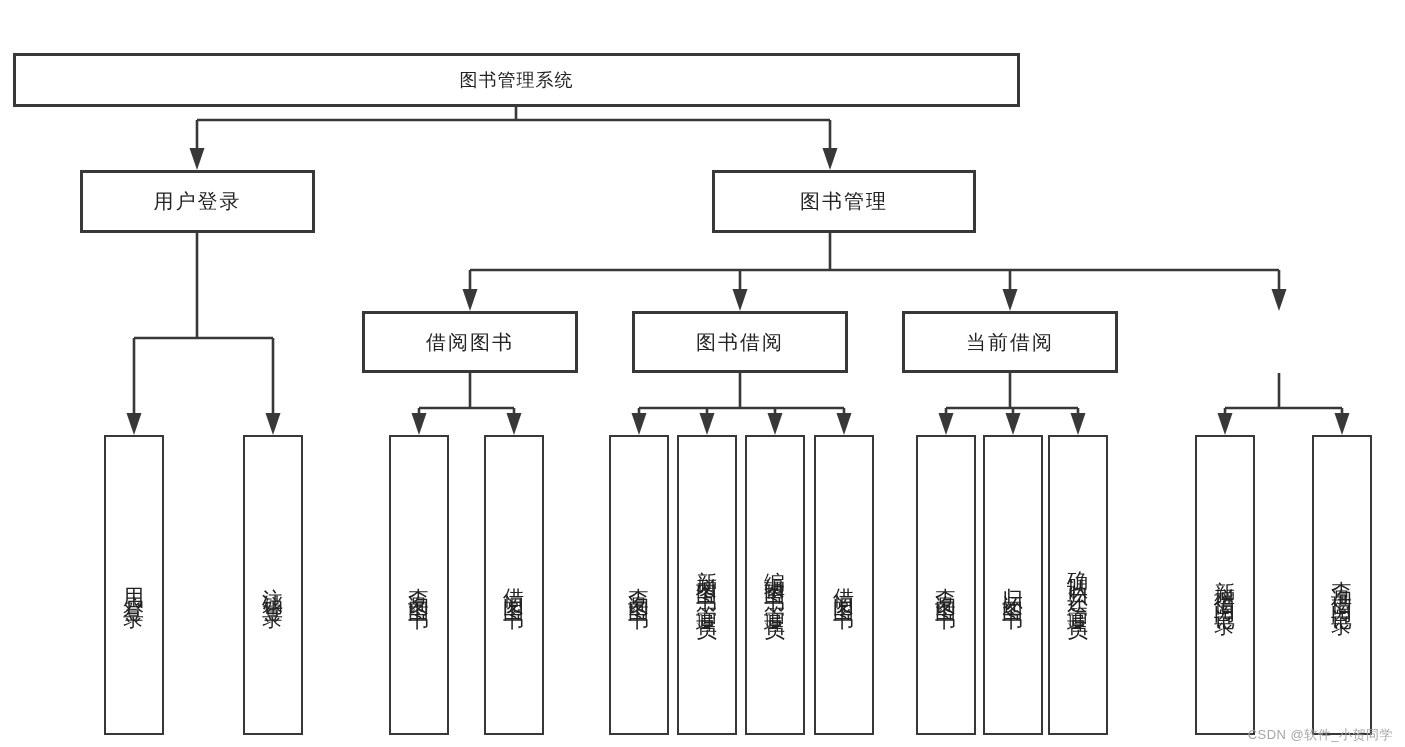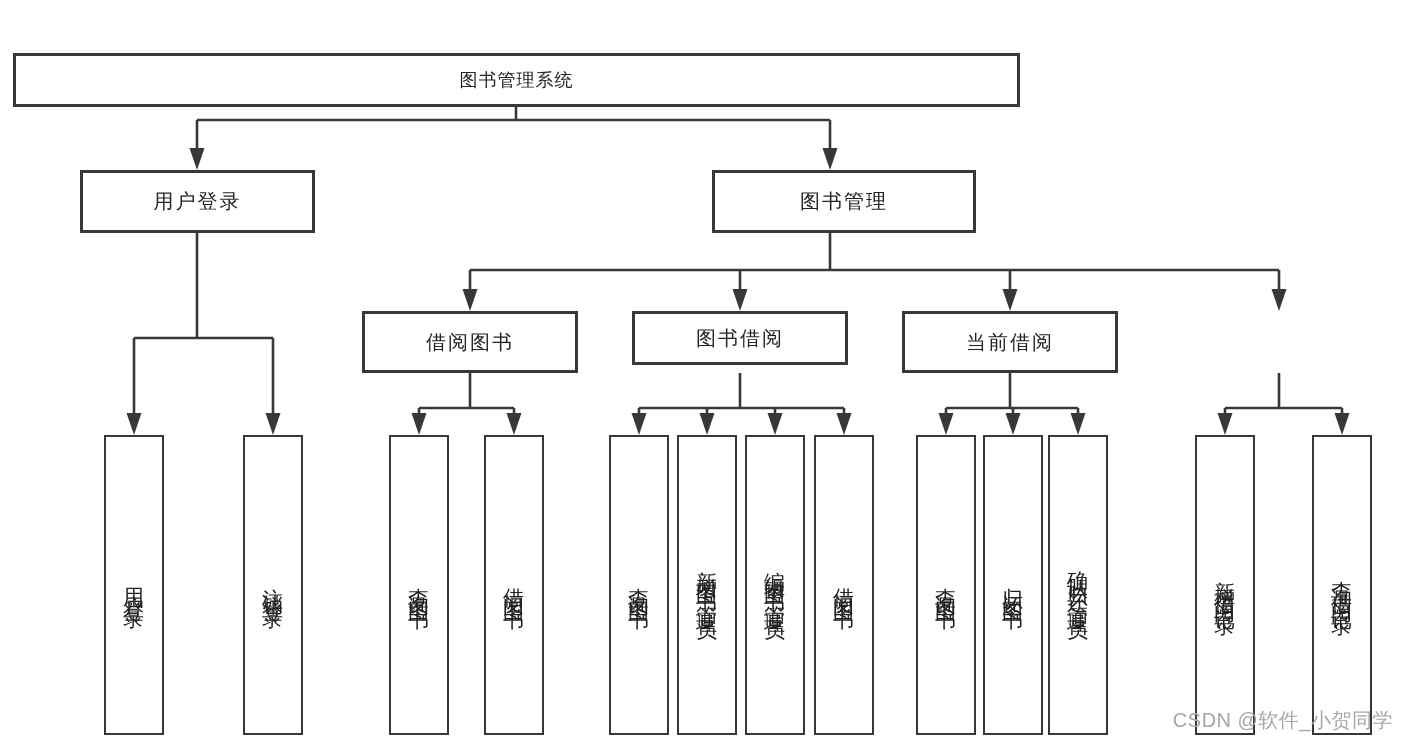--- a/index.html
+++ b/index.html
@@ -48,22 +48,22 @@
     text-orientation: mixed;
     font-size: 21px;
     letter-spacing: 7px;
     line-height: 1;
     white-space: nowrap;
   }
 
   .watermark {
     position: absolute;
     right: 12px;
-    bottom: 13px;
-    font-size: 20px;
+    bottom: 3px;
+    font-size: 13px;
     color: var(--watermark);
     letter-spacing: 0.5px;
     z-index: 10;
     pointer-events: none;
   }
 </style>
 </head>
 <body>
 
 <div class="canvas">
@@ -115,21 +115,21 @@
   <div class="box box-h" style="left:80px;top:170px;width:235px;height:63px">
     <span>用户登录</span>
   </div>
   <div class="box box-h" style="left:712px;top:170px;width:264px;height:63px">
     <span>图书管理</span>
   </div>
 
   <div class="box box-h" style="left:362px;top:311px;width:216px;height:62px">
     <span>借阅图书</span>
   </div>
-  <div class="box box-h" style="left:632px;top:311px;width:216px;height:54px">
+  <div class="box box-h" style="left:632px;top:311px;width:216px;height:62px">
     <span>图书借阅</span>
   </div>
   <div class="box box-h" style="left:902px;top:311px;width:216px;height:62px">
     <span>当前借阅</span>
   </div>
 
   <div class="box box-leaf" style="left:104px;top:435px;width:60px;height:300px">
     <span class="vtext">用户登录</span>
   </div>
   <div class="box box-leaf" style="left:243px;top:435px;width:60px;height:300px">

